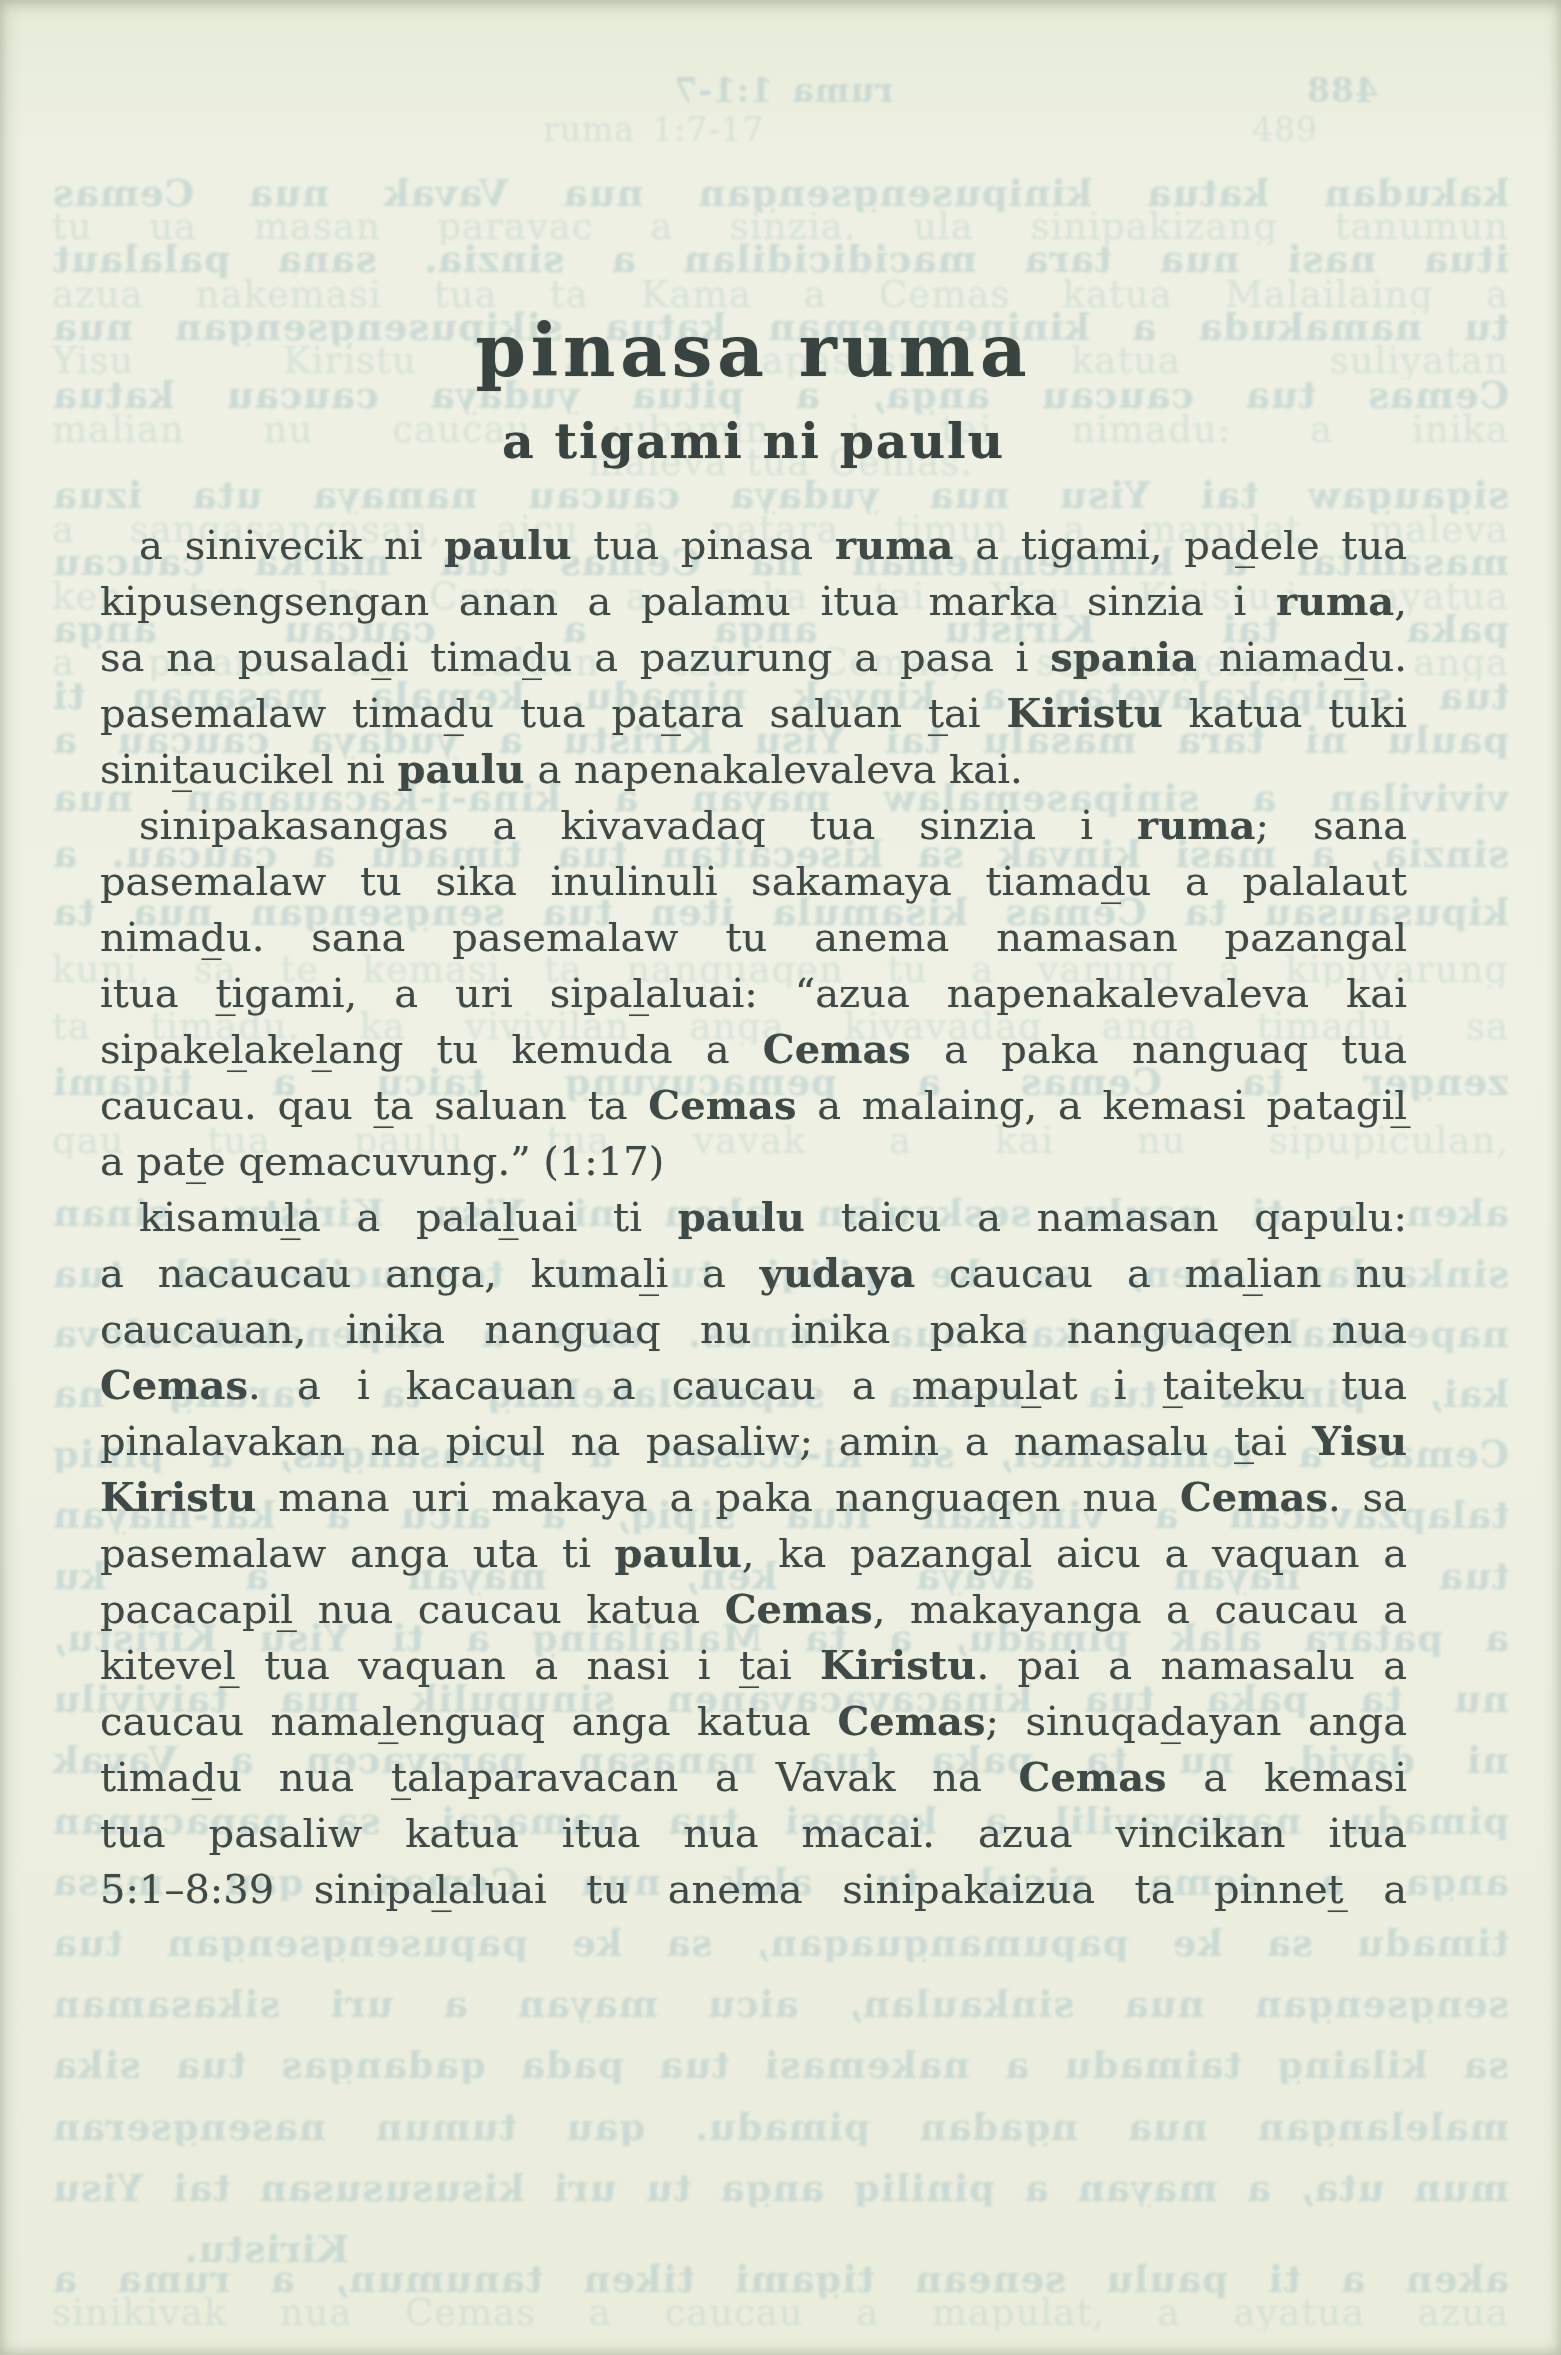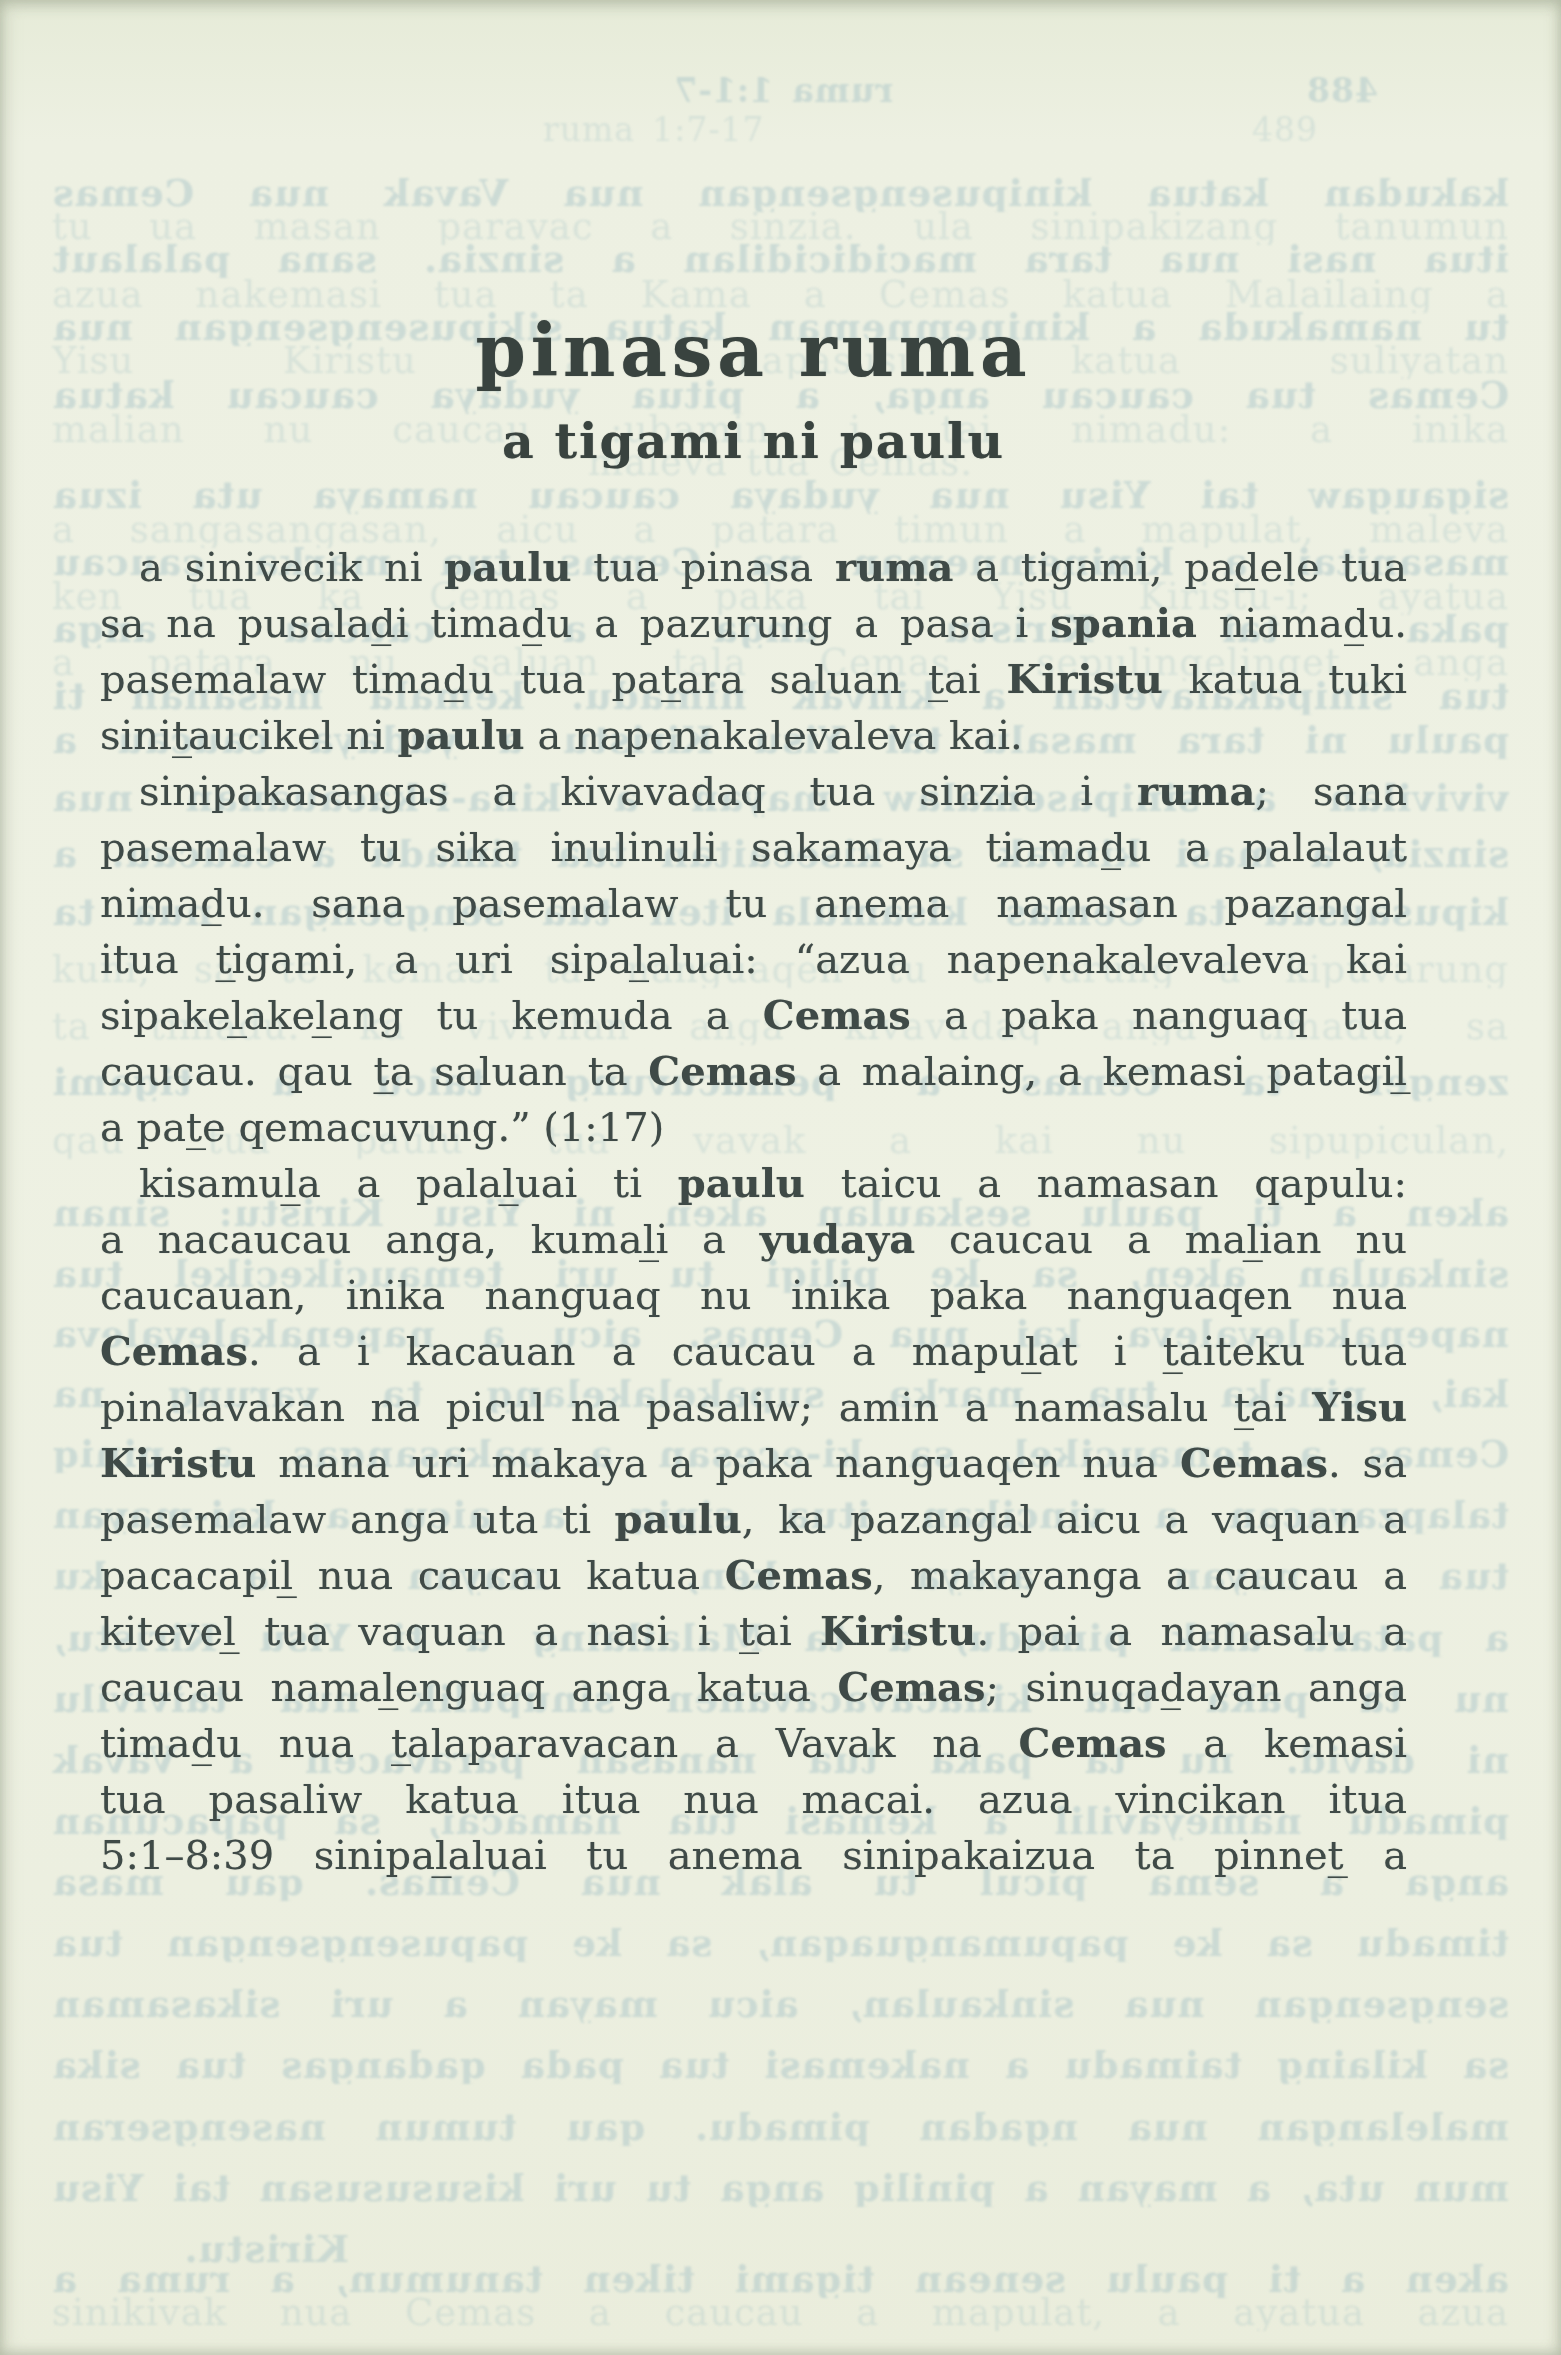--- a/index.html
+++ b/index.html
@@ -36,21 +36,21 @@
   .t-sub{
     margin:23px 0 0;text-align:center;
     font-size:49px;line-height:56px;font-weight:bold;color:#39433f;
     letter-spacing:1.9px;text-shadow:0 0 1px rgba(57,67,63,.5);
   }
   .t-head{
     margin:107px 0 0;text-align:center;
     font-size:39px;line-height:47px;font-weight:bold;color:#3d4744;
     letter-spacing:1px;text-shadow:0 0 1px rgba(57,67,63,.45);
   }
-  .body{margin-top:70px;text-shadow:0 0 1px rgba(63,74,71,.35);}
+  .body{margin-top:48px;text-shadow:0 0 1px rgba(63,74,71,.35);}
   .ln{
     font-size:40px;line-height:56px;height:56px;
     text-align:justify;text-align-last:justify;
     white-space:nowrap;
   }
   .ln.first{text-indent:39px;}
   .ln.end{text-align-last:left;}
   .bw{font-weight:bold;}
 </style>
 </head>
@@ -105,20 +105,21 @@
       <div class="bl m" style="top: 2170px;">mun uta, a mayan a piniliq anga tu uri kisusususan tai Yisu</div>
       <div class="bl m box" style="top: 2231px; left: 58px; width: 291px;">Kiristu.</div>
       <div class="bl m" style="top: 2261px;">aken a ti paulu senean tigami tiken tanumun, a ruma a</div>
       <div class="bl f" style="top: 2294px;">sinikivak nua Cemas a caucau a mapulat, a ayatua azua</div>
     </div>
   <div class="content">
     <h1 class="t-title">pinasa ruma</h1>
     <h2 class="t-sub">a tigami ni paulu</h2>
     <div class="body" id="body-text">
         <div class="ln first"><span>a sinivecik ni </span><span class="bw">paulu</span><span> tua pinasa </span><span class="bw">ruma</span><span> a tigami, pad̲ele tua</span></div>
+        <div class="ln"><span>kipusengsengan anan a palamu itua marka sinzia i </span><span class="bw">ruma</span><span>,</span></div>
         <div class="ln"><span>sa na pusalad̲i timad̲u a pazurung a pasa i </span><span class="bw">spania</span><span> niamad̲u.</span></div>
         <div class="ln"><span>pasemalaw timad̲u tua pat̲ara saluan t̲ai </span><span class="bw">Kiristu</span><span> katua tuki</span></div>
         <div class="ln end"><span>sinit̲aucikel ni </span><span class="bw">paulu</span><span> a napenakalevaleva kai.</span></div>
         <div class="ln first"><span>sinipakasangas a kivavadaq tua sinzia i </span><span class="bw">ruma</span><span>; sana</span></div>
         <div class="ln"><span>pasemalaw tu sika inulinuli sakamaya tiamad̲u a palalaut</span></div>
         <div class="ln"><span>nimad̲u. sana pasemalaw tu anema namasan pazangal</span></div>
         <div class="ln"><span>itua t̲igami, a uri sipal̲aluai: “azua napenakalevaleva kai</span></div>
         <div class="ln"><span>sipakel̲akel̲ang tu kemuda a </span><span class="bw">Cemas</span><span> a paka nanguaq tua</span></div>
         <div class="ln"><span>caucau. qau t̲a saluan ta </span><span class="bw">Cemas</span><span> a malaing, a kemasi patagil̲</span></div>
         <div class="ln end"><span>a pat̲e qemacuvung.” (1:17)</span></div>

